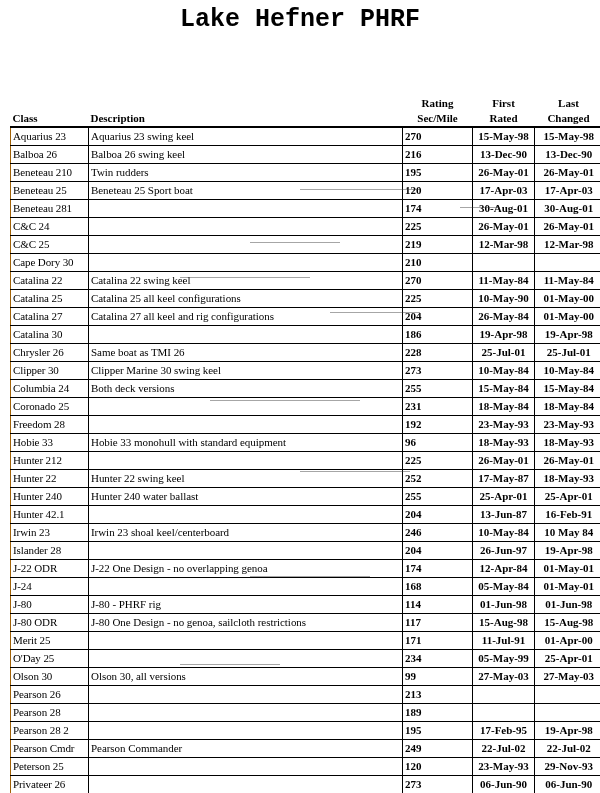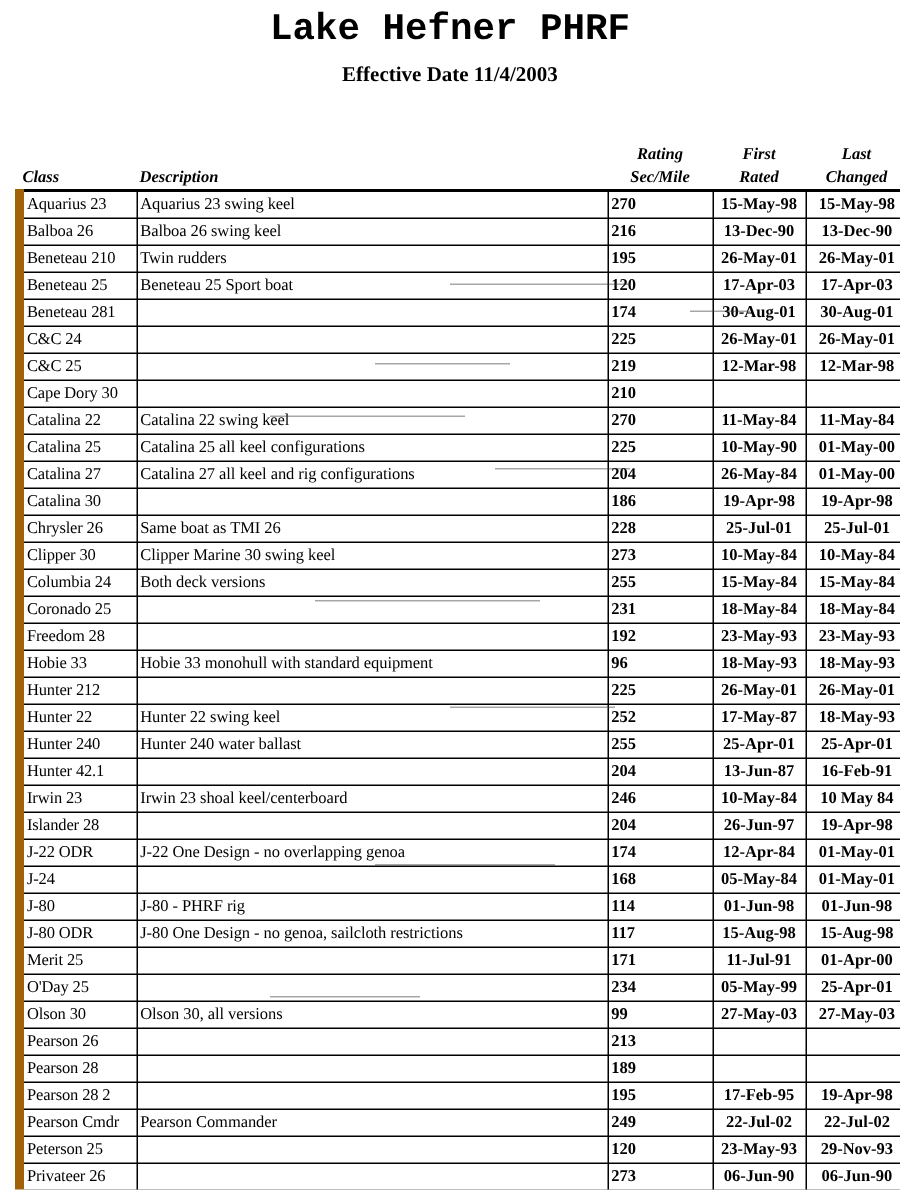--- a/index.html
+++ b/index.html
@@ -64,40 +64,39 @@
 
   thead th {
     font-weight: bold;
     font-size: 11px;
     padding: 0;
     vertical-align: bottom;
     border: 0;
     height: 15px;
     line-height: 15px;
     background: #fff;
-    font-style: italic;
   }
   thead tr.hrow1 th { text-align: center; }
   thead tr.hrow2 th { }
   thead tr.hrow2 th.hleft { text-align: left; padding-left: 2px; }
   thead tr.hrow2 th { border-bottom: 2px solid #000; margin-left: 12px; }
 
   tbody td {
     font-size: 11px;
     line-height: 17px;
     height: 17px;
     padding: 0 2px;
     border-bottom: 1px solid #000;
     border-right: 1px solid #000;
     vertical-align: middle;
     white-space: nowrap;
     overflow: hidden;
   }
   tbody td.cls {
-    border-left: 6px solid #a16207;
+    border-left: 1px solid #a16207;
     letter-spacing: -0.1px;
   }
   tbody td.desc {
     letter-spacing: -0.05px;
   }
   tbody td.rating {
     text-align: left;
     font-weight: bold;
     padding-right: 1px;
   }
@@ -118,21 +117,20 @@
     pointer-events: none;
   }
 </style>
 </head>
 <body>
 
 <div class="page">
 
   <div class="title-block">
     <div class="doc-title">Lake Hefner PHRF</div>
-    <div class="doc-subtitle">Effective Date 11/4/2003</div>
   </div>
 
   <div class="tbl-wrap">
     <table class="ratings">
       <colgroup>
         <col class="c-class">
           <col class="c-desc">
           <col class="c-rating">
           <col class="c-first">
           <col class="c-last">

